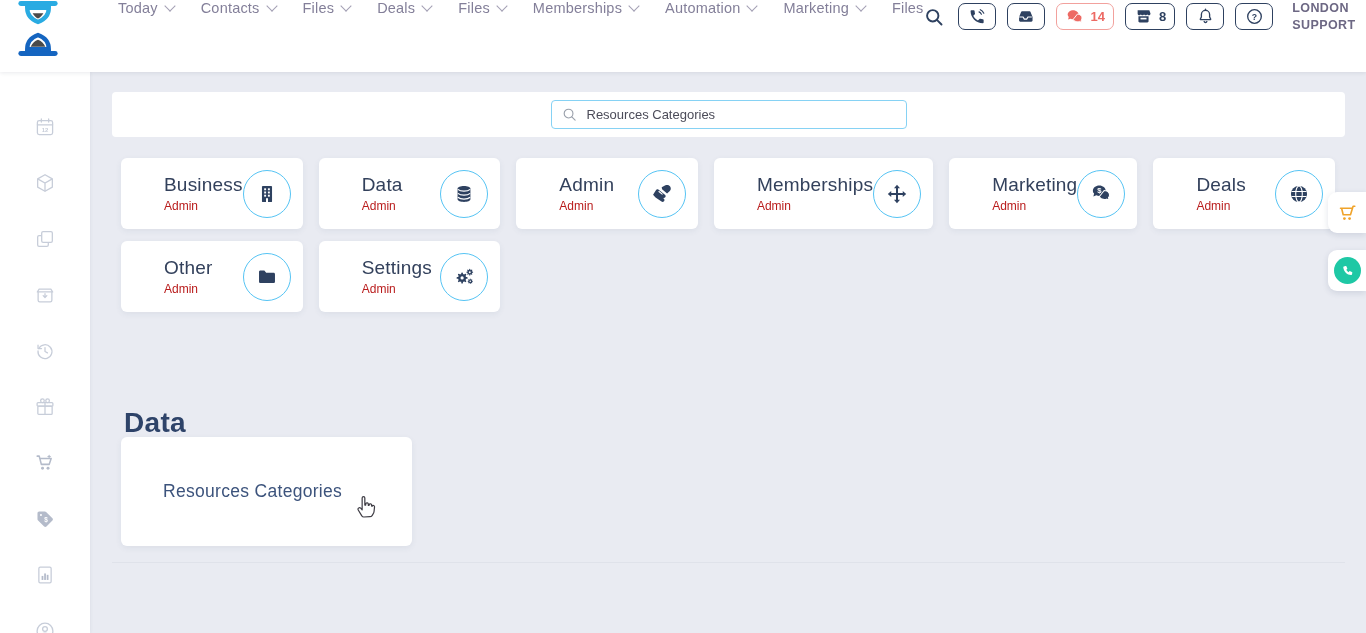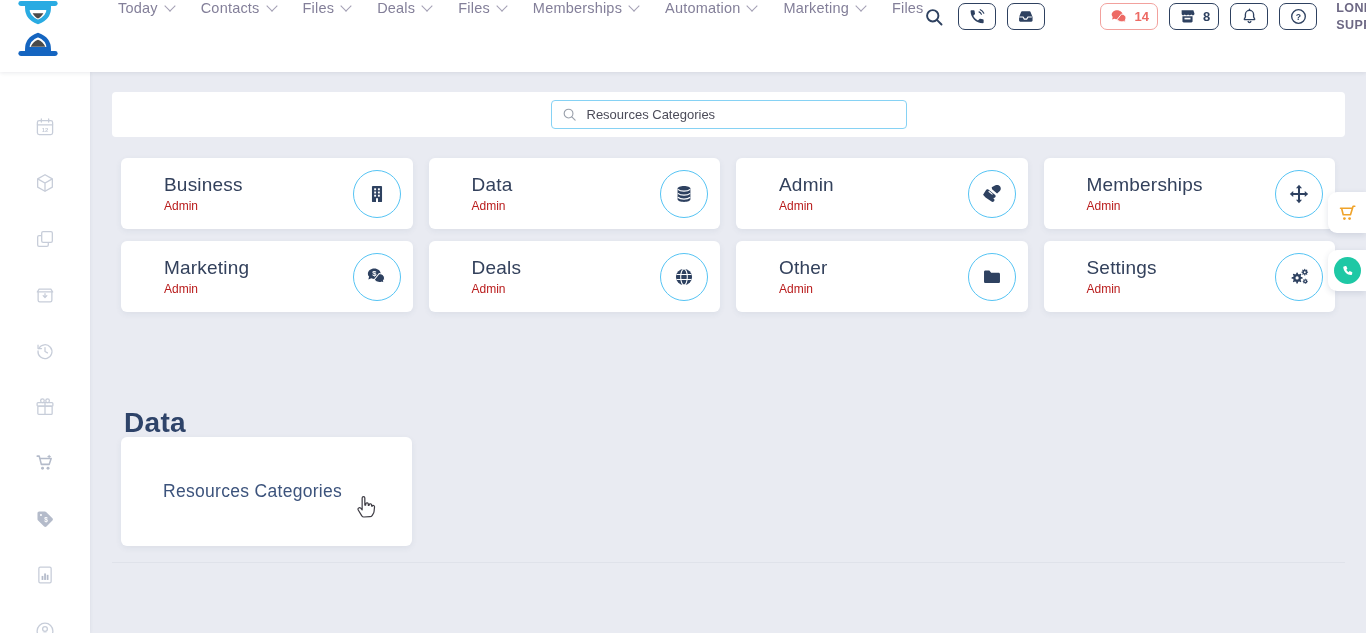--- a/index.html
+++ b/index.html
@@ -16,42 +16,42 @@
   .nav-item{display:flex;align-items:center;gap:8px;font-size:14.5px;color:#837f99;
             font-weight:500;letter-spacing:.2px;cursor:pointer;white-space:nowrap;}
   .chev{width:7px;height:7px;border-right:1.6px solid #a39fb4;border-bottom:1.6px solid #a39fb4;
         transform:rotate(45deg);margin-top:-4px;}
   .tb-right{margin-left:auto;display:flex;align-items:center;gap:11px;}
   .tb-search{cursor:pointer;display:flex;align-items:center;margin-right:3px;}
   .tb-btn{height:27px;min-width:38px;border:1.6px solid #2e4160;border-radius:7px;
           display:flex;align-items:center;justify-content:center;gap:6px;background:#fff;
           cursor:pointer;padding:0 8px;box-sizing:border-box;}
   .tb-btn .cnt{font-size:13px;font-weight:bold;color:#2e4160;}
-  .tb-btn.alert{border-color:#f2a19d;margin-left:44px;}
+  .tb-btn.alert{border-color:#f2a19d;}
   .tb-btn.alert .cnt{color:#ed6a64;}
   .user-name{font-size:12.5px;font-weight:bold;color:#6d6884;line-height:1.35;
              letter-spacing:.4px;margin:0 6px 0 8px;}
 
   
   .sidebar{position:absolute;left:0;top:72px;bottom:0;width:90px;background:#fff;
            display:flex;flex-direction:column;align-items:center;padding-top:44px;gap:34px;
            box-shadow:1px 0 3px rgba(40,50,80,.05);z-index:5;}
   .sb-icon{width:22px;height:22px;cursor:pointer;flex-shrink:0;}
 
   
   .main{position:absolute;left:90px;top:72px;right:0;bottom:0;}
   .band{position:absolute;left:22px;width:1233px;top:20px;height:45px;background:#fff;
         border-radius:4px;display:flex;align-items:center;justify-content:center;}
   .search{width:356px;height:29px;border:1px solid #86d2f4;border-radius:4px;display:flex;
           align-items:center;padding:0 10px;gap:8px;box-sizing:border-box;background:#fff;}
   .search input{border:none;outline:none;flex:1;font-size:13px;color:#4c4c59;
                 font-family:inherit;background:transparent;}
 
   .grid{position:absolute;left:31px;top:86px;width:1214px;display:grid;
-        grid-template-columns:repeat(4,1fr);column-gap:16px;row-gap:12px;}
+        grid-template-columns:repeat(6,1fr);column-gap:16px;row-gap:12px;}
   .card{height:71px;background:#fff;border-radius:6px;box-shadow:0 2px 6px rgba(46,65,96,.07);
         display:flex;align-items:center;justify-content:space-between;
         padding:0 12px 0 43px;cursor:pointer;}
   .card-txt{display:flex;flex-direction:column;}
   .card-title{font-size:19px;color:#33415c;font-weight:500;letter-spacing:.2px;}
   .card-sub{font-size:12px;color:#b91c1c;margin-top:3px;font-weight:500;}
   .ring{width:46px;height:46px;border:1.5px solid #56c4f4;border-radius:50%;display:flex;
         align-items:center;justify-content:center;flex-shrink:0;}
 
   .section-title{position:absolute;left:34px;top:312px;font-size:28px;font-weight:700;

